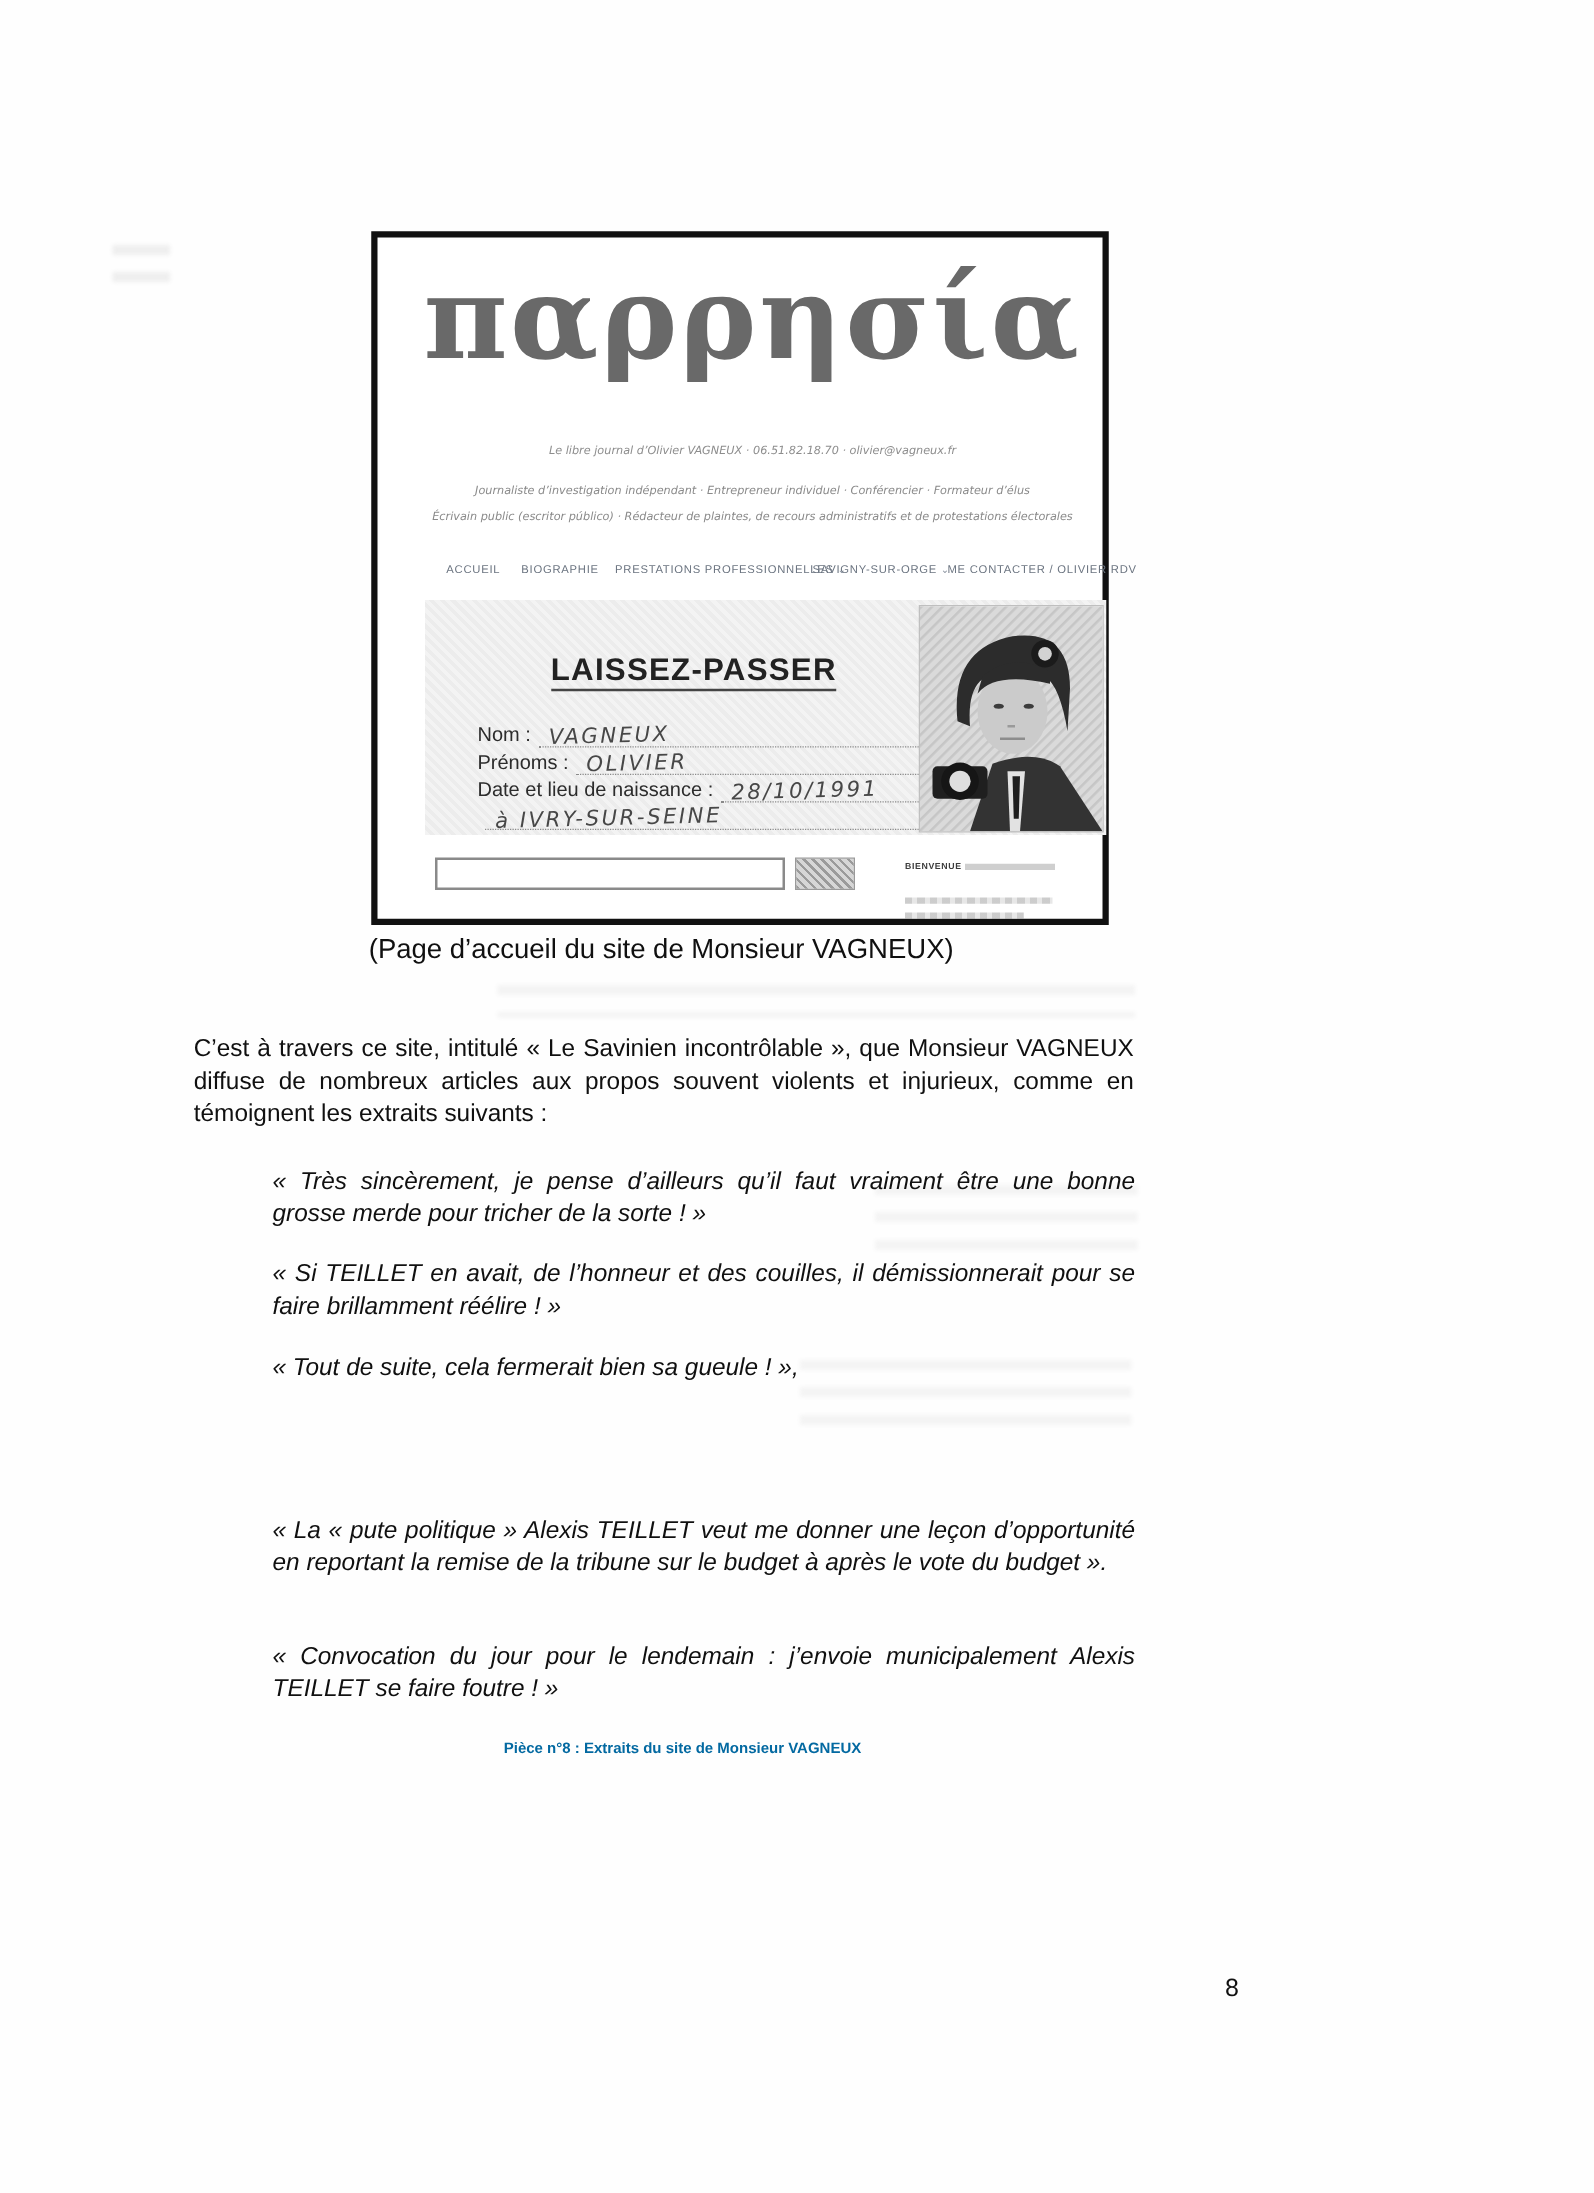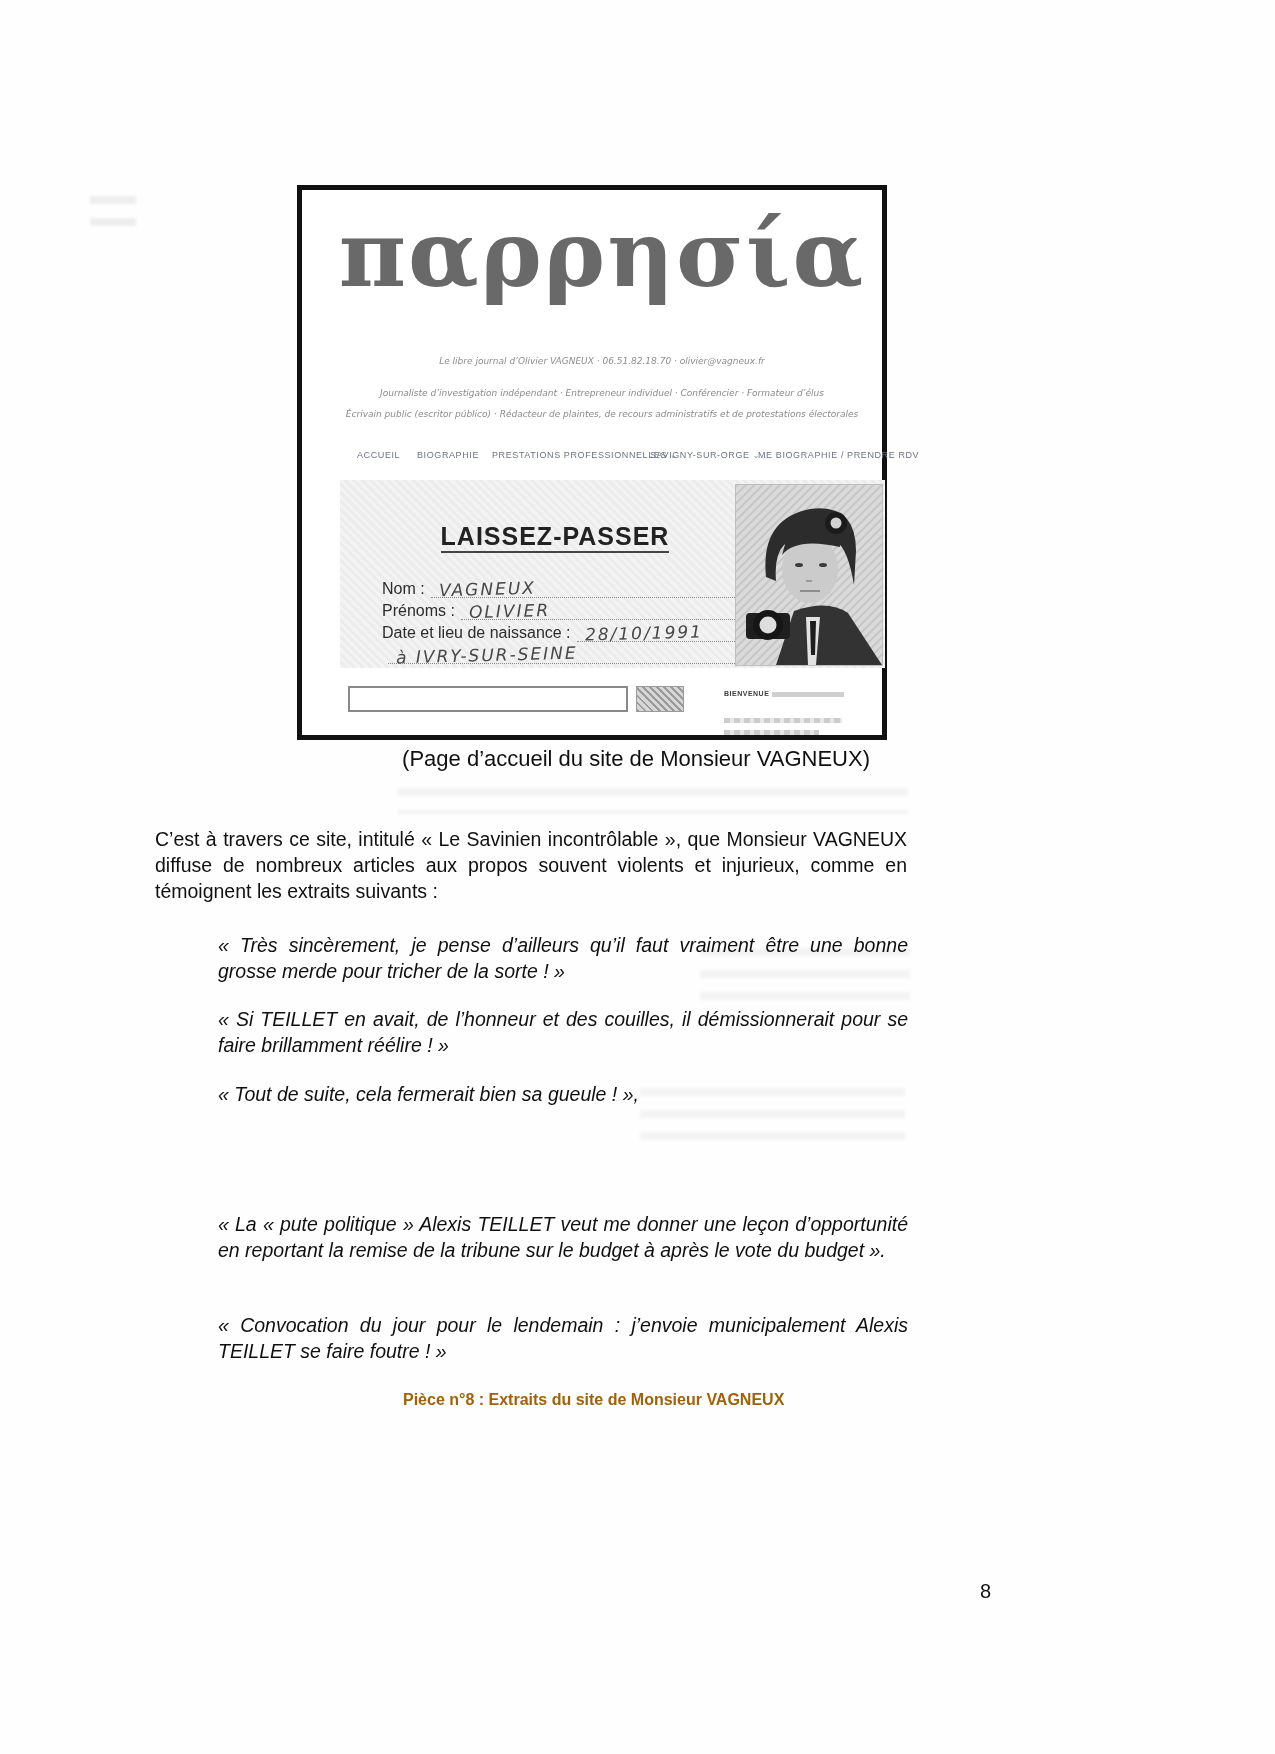--- a/index.html
+++ b/index.html
@@ -50,28 +50,28 @@
   .search-btn{position:absolute;left:314px;top:496px;width:48px;height:26px;
               background:repeating-linear-gradient(45deg,#9a9a9a 0 2px,#d6d6d6 2px 5px);
               border:1px solid #9a9a9a;box-sizing:border-box;}
   .welcome{position:absolute;left:402px;top:500px;width:150px;font-size:7px;color:#3c3c3c;
            font-weight:bold;letter-spacing:.5px;white-space:nowrap;}
   .gbar{display:inline-block;vertical-align:middle;background:#a8a8a8;opacity:.55;height:5px;}
   .tinybar{position:absolute;background:repeating-linear-gradient(90deg,#9a9a9a 0 6px,#cfcfcf 6px 10px);
            opacity:.5;height:5px;}
 
   
-  .caption{position:absolute;left:280px;top:746px;width:590px;text-align:right;
+  .caption{position:absolute;left:295px;top:746px;width:590px;text-align:left;
            font-size:22px;color:#101010;}
   .intro{position:absolute;left:155px;top:826px;width:752px;font-size:19.5px;line-height:26px;
          text-align:justify;color:#101010;}
   .quote{position:absolute;left:218px;width:690px;font-size:19.5px;line-height:26px;
          font-style:italic;text-align:justify;color:#101010;}
   .q0{top:932px;} .q1{top:1006px;} .q2{top:1081px;} .q3{top:1136px;} .q4{top:1211px;} .q5{top:1312px;}
-  .piece{position:absolute;left:403px;top:1391px;font-size:16px;font-weight:bold;color:#a16207;}
+  .piece{position:absolute;left:403px;top:1391px;font-size:12px;font-weight:bold;color:#0369a1;}
   .pageno{position:absolute;left:980px;top:1580px;font-size:20px;color:#111;}
 
   
   .ghost{position:absolute;opacity:.07;filter:blur(1.5px);
          background:repeating-linear-gradient(180deg,#555 0 8px,transparent 8px 22px);}
   .g1{left:560px;top:248px;width:290px;height:58px;}
   .g2{left:398px;top:788px;width:510px;height:26px;opacity:.06;}
   .g3{left:700px;top:948px;width:210px;height:58px;opacity:.06;}
   .g4{left:640px;top:1088px;width:265px;height:58px;opacity:.06;}
   .g5{left:90px;top:196px;width:46px;height:30px;opacity:.09;}
@@ -93,21 +93,21 @@
       <div class="site-title">παρρησία</div>
       <div class="site-tagline">Le libre journal d’Olivier VAGNEUX · 06.51.82.18.70 · olivier@vagneux.fr</div>
       <div class="site-role role1">Journaliste d’investigation indépendant · Entrepreneur individuel · Conférencier · Formateur d’élus</div>
       <div class="site-role role2">Écrivain public (escritor público) · Rédacteur de plaintes, de recours administratifs et de protestations électorales</div>
 
       <div class="site-nav">
         <span class="nav-item" style="left:35px"><span>ACCUEIL</span></span>
         <span class="nav-item" style="left:95px"><span>BIOGRAPHIE</span></span>
         <span class="nav-item" style="left:170px"><span>PRESTATIONS PROFESSIONNELLES</span><span class="nav-caret">⌄</span></span>
         <span class="nav-item" style="left:328px"><span>SAVIGNY-SUR-ORGE</span><span class="nav-caret">⌄</span></span>
-        <span class="nav-item" style="left:436px"><span>ME BIOGRAPHIE / PRENDRE RDV</span></span>
+        <span class="nav-item" style="left:436px"><span>ME CONTACTER / OLIVIER RDV</span></span>
       </div>
 
       <div class="pass">
         <div class="pass-title"><span class="u">LAISSEZ-PASSER</span></div>
 
         <div class="pass-fields">
           <div class="frow">
             <span class="flab">Nom :</span>
             <span class="fline">
                 <span class="hand">VAGNEUX</span>

